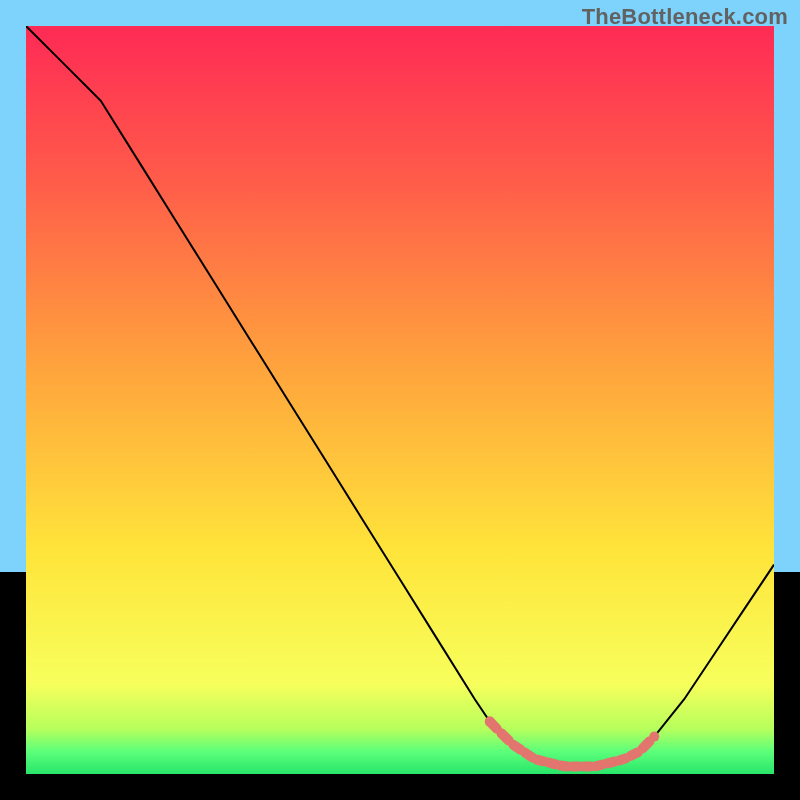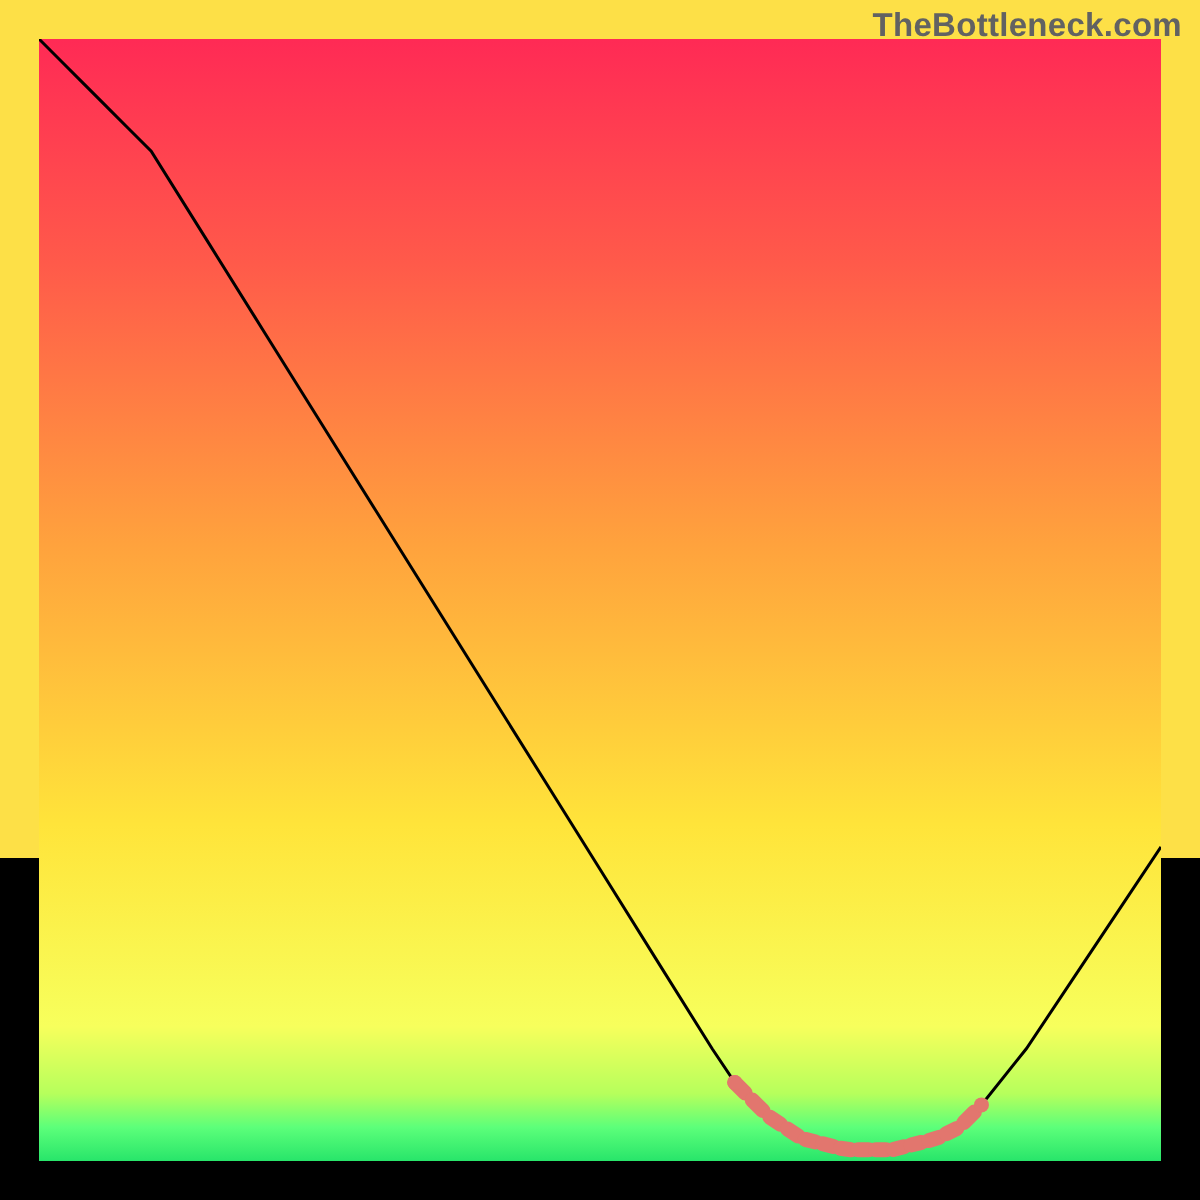--- a/index.html
+++ b/index.html
@@ -8,21 +8,21 @@
     width: 800px;
     height: 800px;
     background: #000;
     font-family: Arial, Helvetica, sans-serif;
     overflow: hidden;
   }
   .frame {
     position: relative;
     width: 800px;
     height: 572px;
-    background: #fde047;
+    background: #7dd3fc;
   }
   .watermark {
     position: absolute;
     top: 4px;
     right: 12px;
     color: #626262;
     font-size: 22px;
     font-weight: 600;
     letter-spacing: 0.2px;
     z-index: 20;

